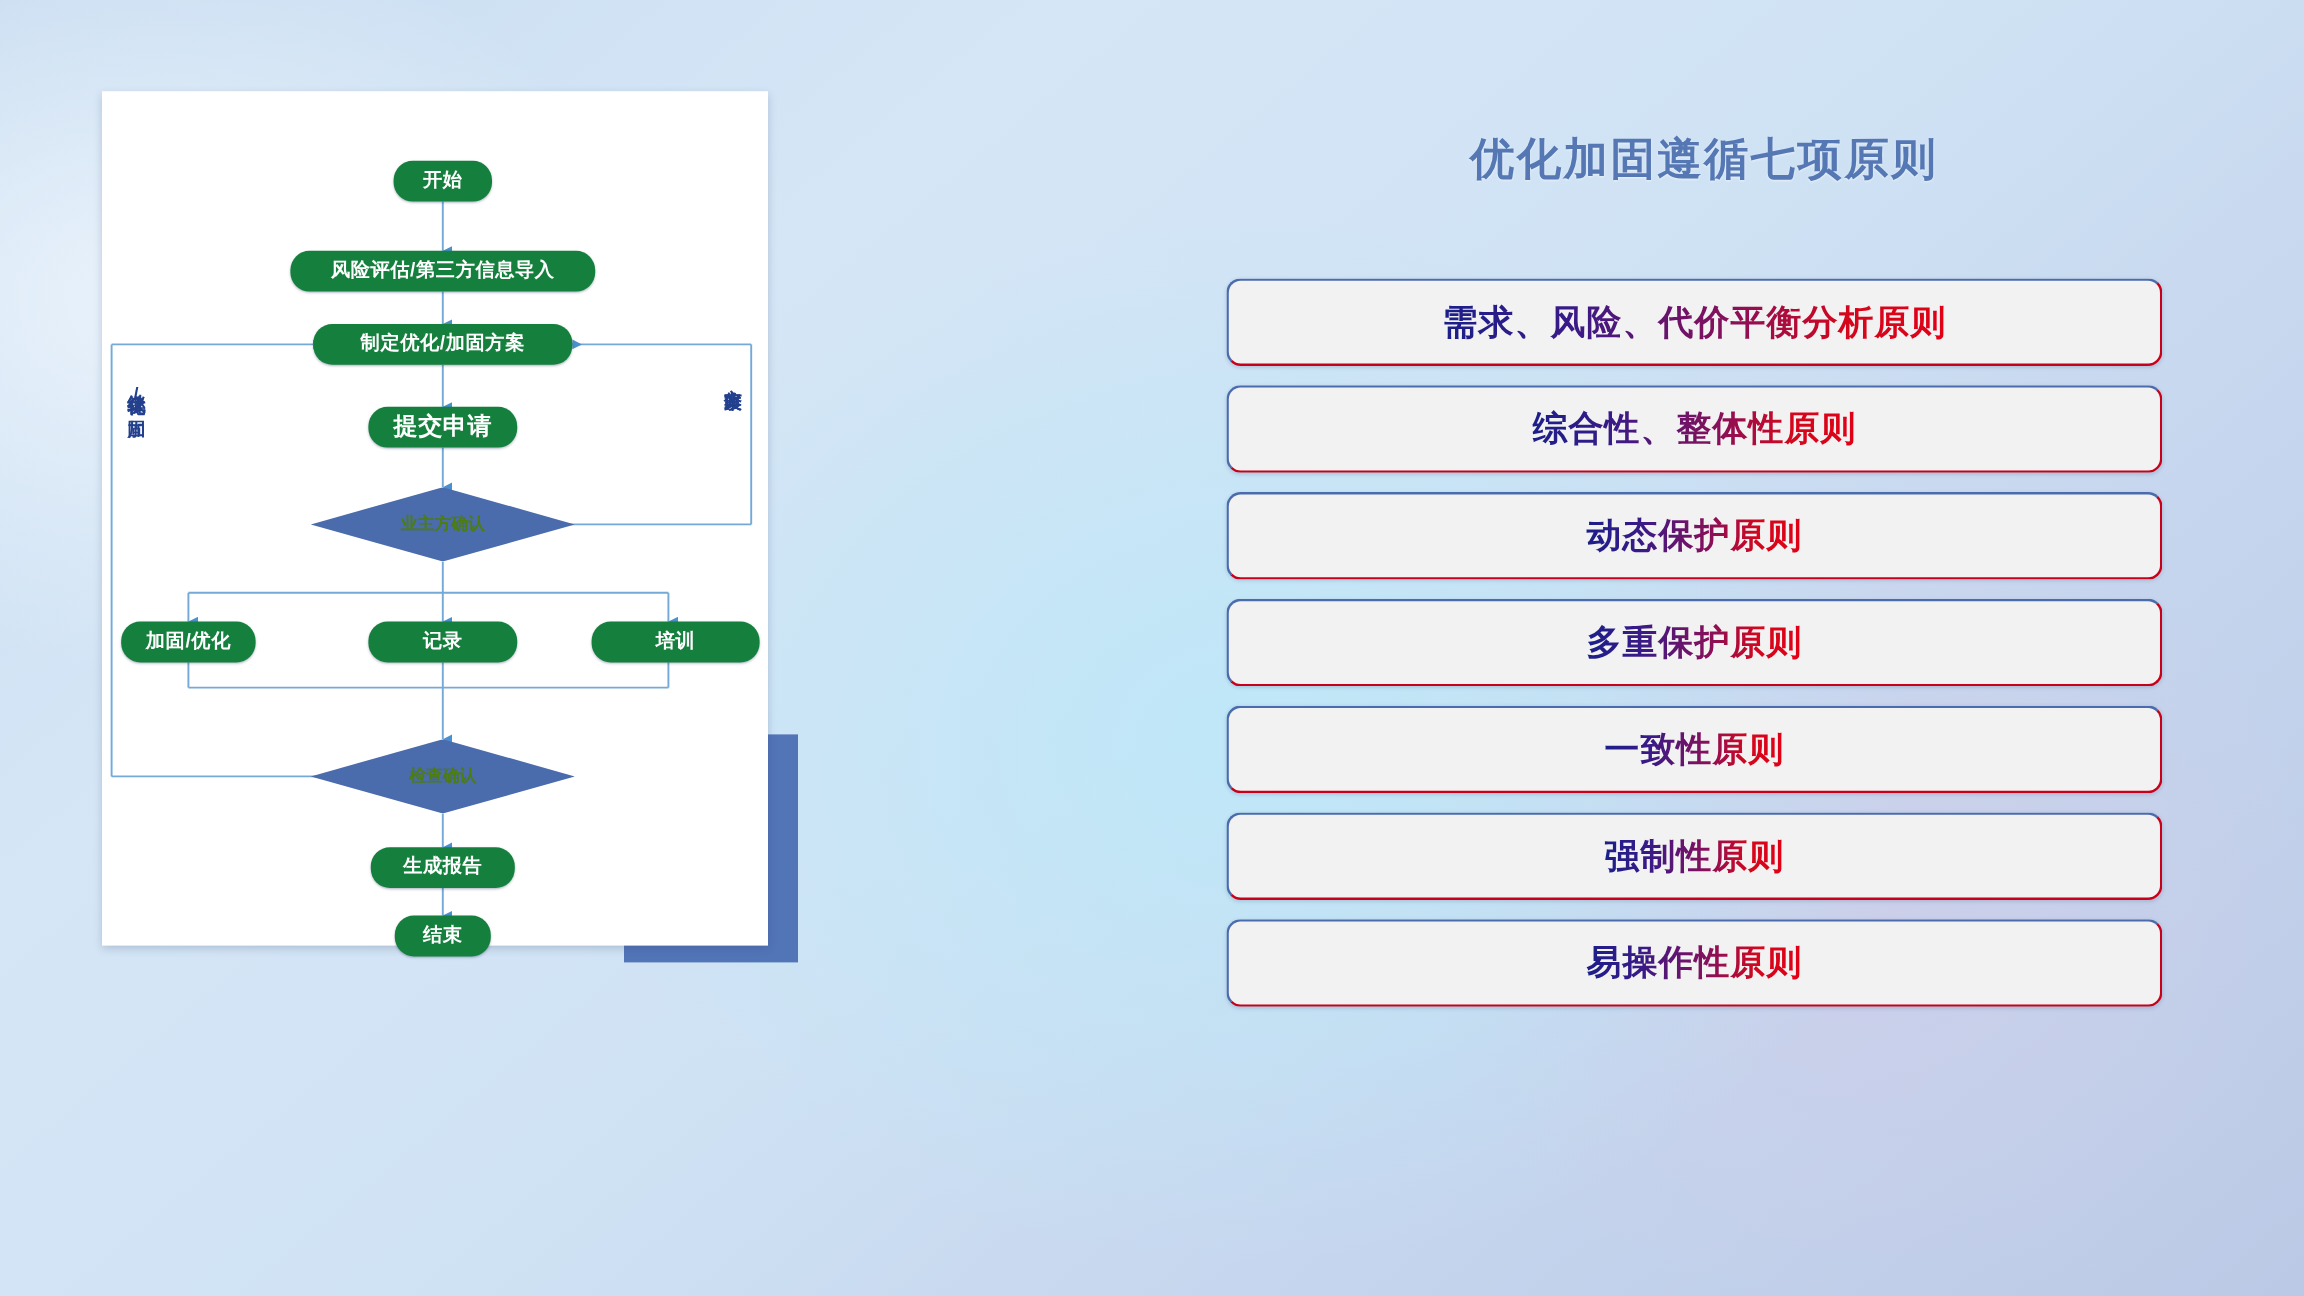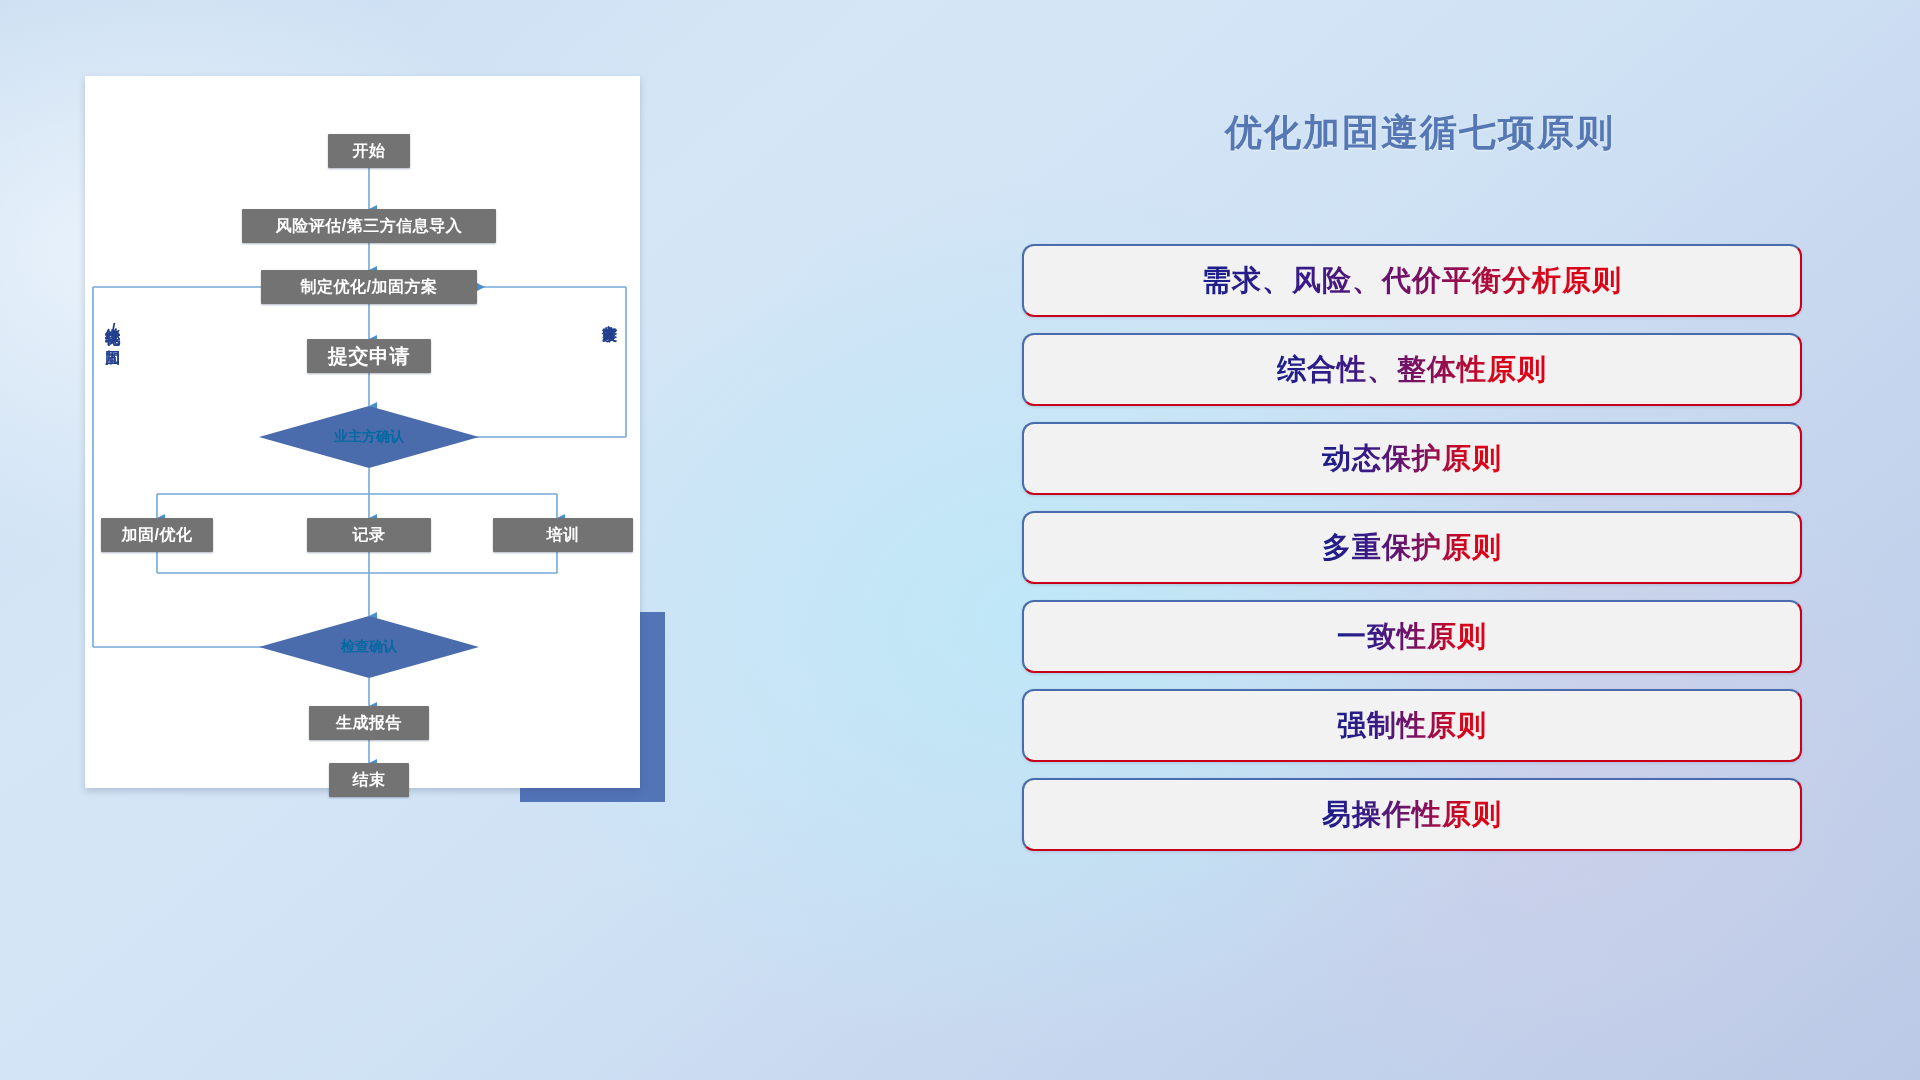--- a/index.html
+++ b/index.html
@@ -23,31 +23,31 @@
   }
   #card{
     position:absolute;left:85px;top:76px;width:555px;height:712px;
     background:#ffffff;
     box-shadow:0 3px 7px rgba(40,60,100,.22);
   }
   #flow{position:absolute;left:0;top:0;width:555px;height:712px;}
 
   .node{
     position:absolute;box-sizing:border-box;
-    background:#737373;border-radius:1px;
+    background:#15803d;border-radius:16px;
     color:#ffffff;font-weight:bold;
     display:flex;align-items:center;justify-content:center;
     text-align:left;line-height:1.1;
     letter-spacing:.5px;
     box-shadow:0 1px 2px rgba(30,50,90,.35);
   }
   .diamond{
     position:absolute;
     display:flex;align-items:center;justify-content:center;
-    color:#0369a1;font-weight:bold;text-align:center;
+    color:#4d7c0f;font-weight:bold;text-align:center;
   }
   .diamond .dshape{
     position:absolute;left:0;top:0;width:100%;height:100%;
     background:#4a6bac;
     clip-path:polygon(50% 0%,100% 50%,50% 100%,0% 50%);
   }
   .diamond .dlabel{position:relative;z-index:2;}
 
   .vlabel{
     position:absolute;color:#23408e;font-weight:bold;
@@ -57,21 +57,21 @@
 
   
   #right-title{
     position:absolute;left:1020px;top:108px;width:800px;
     text-align:center;
     font-size:37px;font-weight:bold;color:#5577b4;
     letter-spacing:2px;
     text-shadow:0 1px 2px rgba(255,255,255,.55);
   }
   #principles{
-    position:absolute;left:1022px;top:244px;width:780px;
+    position:absolute;left:1022px;top:232px;width:780px;
   }
   .principle{
     position:relative;box-sizing:border-box;
     height:73px;margin-bottom:16px;
     background:#f2f2f2;
     border-radius:12px;
     border-top:2px solid #4a6bac;
     border-left:2px solid #4a6bac;
     border-right:2px solid #c80019;
     border-bottom:2px solid #c80019;

